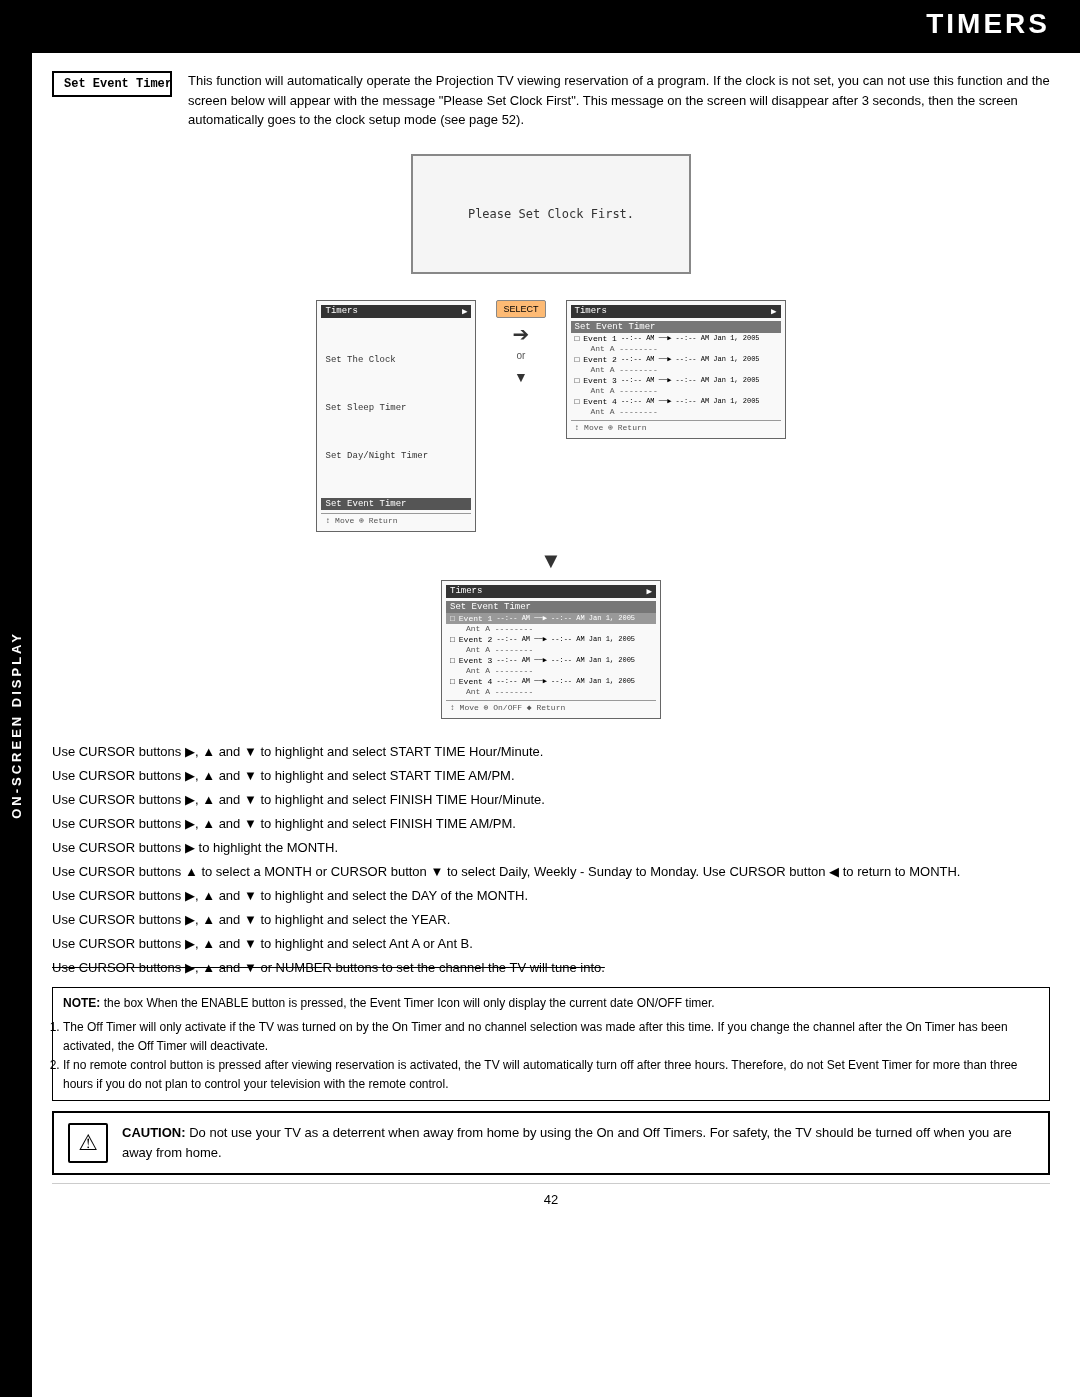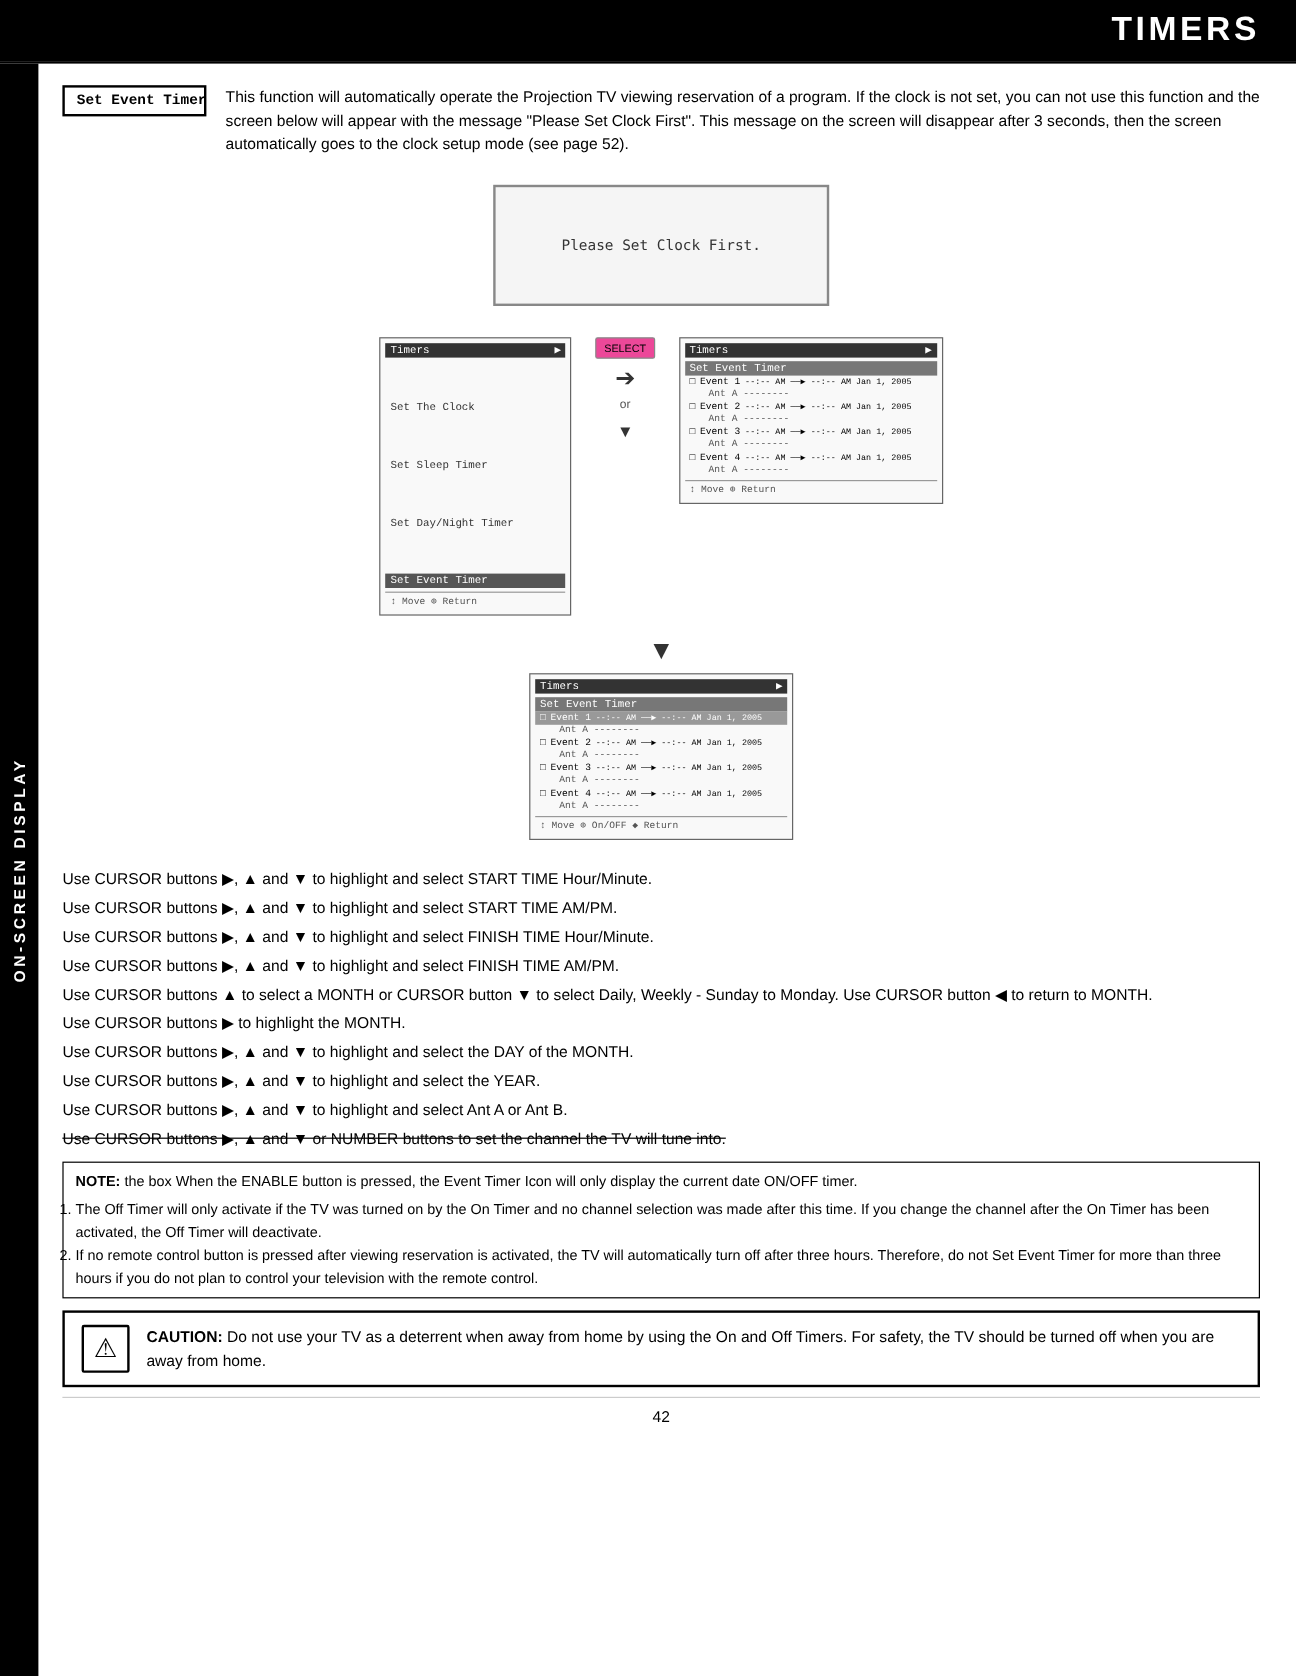--- a/index.html
+++ b/index.html
@@ -87,21 +87,21 @@
     }
 
     .intro-text {
       font-size: 13px;
       line-height: 1.5;
     }
 
     
     .clock-first-box {
       width: 280px;
-      height: 101px;
+      height: 120px;
       border: 2px solid #888;
       background: #f5f5f5;
       display: flex;
       align-items: center;
       justify-content: center;
       margin: 10px auto;
       font-family: monospace;
       font-size: 12px;
       color: #333;
     }
@@ -178,21 +178,21 @@
     }
 
     .screen-ant-row {
       padding: 0 4px 1px 20px;
       font-size: 8px;
       color: #555;
     }
 
     .select-btn {
       border: 1px solid #888;
-      background: #ec4899;
+      background: #fdba74;
       padding: 3px 6px;
       font-size: 9px;
       border-radius: 2px;
       text-align: center;
     }
 
     
     .bottom-screen-mockup {
       border: 1px solid #666;
       background: #f9f9f9;
@@ -425,22 +425,22 @@
           <div class="screen-ant-row">Ant A --------</div>
           <div class="screen-footer">↕ Move  ⊕ On/OFF  ◆ Return</div>
         </div>
       </div>
 
       <div class="instructions-section">
         <p>Use CURSOR buttons ▶, ▲ and ▼ to highlight and select START TIME Hour/Minute.</p>
         <p>Use CURSOR buttons ▶, ▲ and ▼ to highlight and select START TIME AM/PM.</p>
         <p>Use CURSOR buttons ▶, ▲ and ▼ to highlight and select FINISH TIME Hour/Minute.</p>
         <p>Use CURSOR buttons ▶, ▲ and ▼ to highlight and select FINISH TIME AM/PM.</p>
+        <p>Use CURSOR buttons ▶ to highlight the MONTH.</p>
         <p>Use CURSOR buttons ▲ to select a MONTH or CURSOR button ▼ to select Daily, Weekly - Sunday to Monday.  Use CURSOR button ◀ to return to MONTH.</p>
-        <p>Use CURSOR buttons ▶ to highlight the MONTH.</p>
         <p>Use CURSOR buttons ▶, ▲ and ▼ to highlight and select the DAY of the MONTH.</p>
         <p>Use CURSOR buttons ▶, ▲ and ▼ to highlight and select the YEAR.</p>
         <p>Use CURSOR buttons ▶, ▲ and ▼ to highlight and select Ant A or Ant B.</p>
         <p><span style="text-decoration:line-through;">Use CURSOR buttons ▶, ▲ and ▼ or NUMBER buttons to set the channel the TV will tune into.</span></p>
       </div>
 
       <div class="note-box">
         <p class="note-numbered">
           <span class="note-label">NOTE:</span>
           <span> the box When the ENABLE button is pressed, the Event Timer Icon will only display the current date ON/OFF timer.</span>

